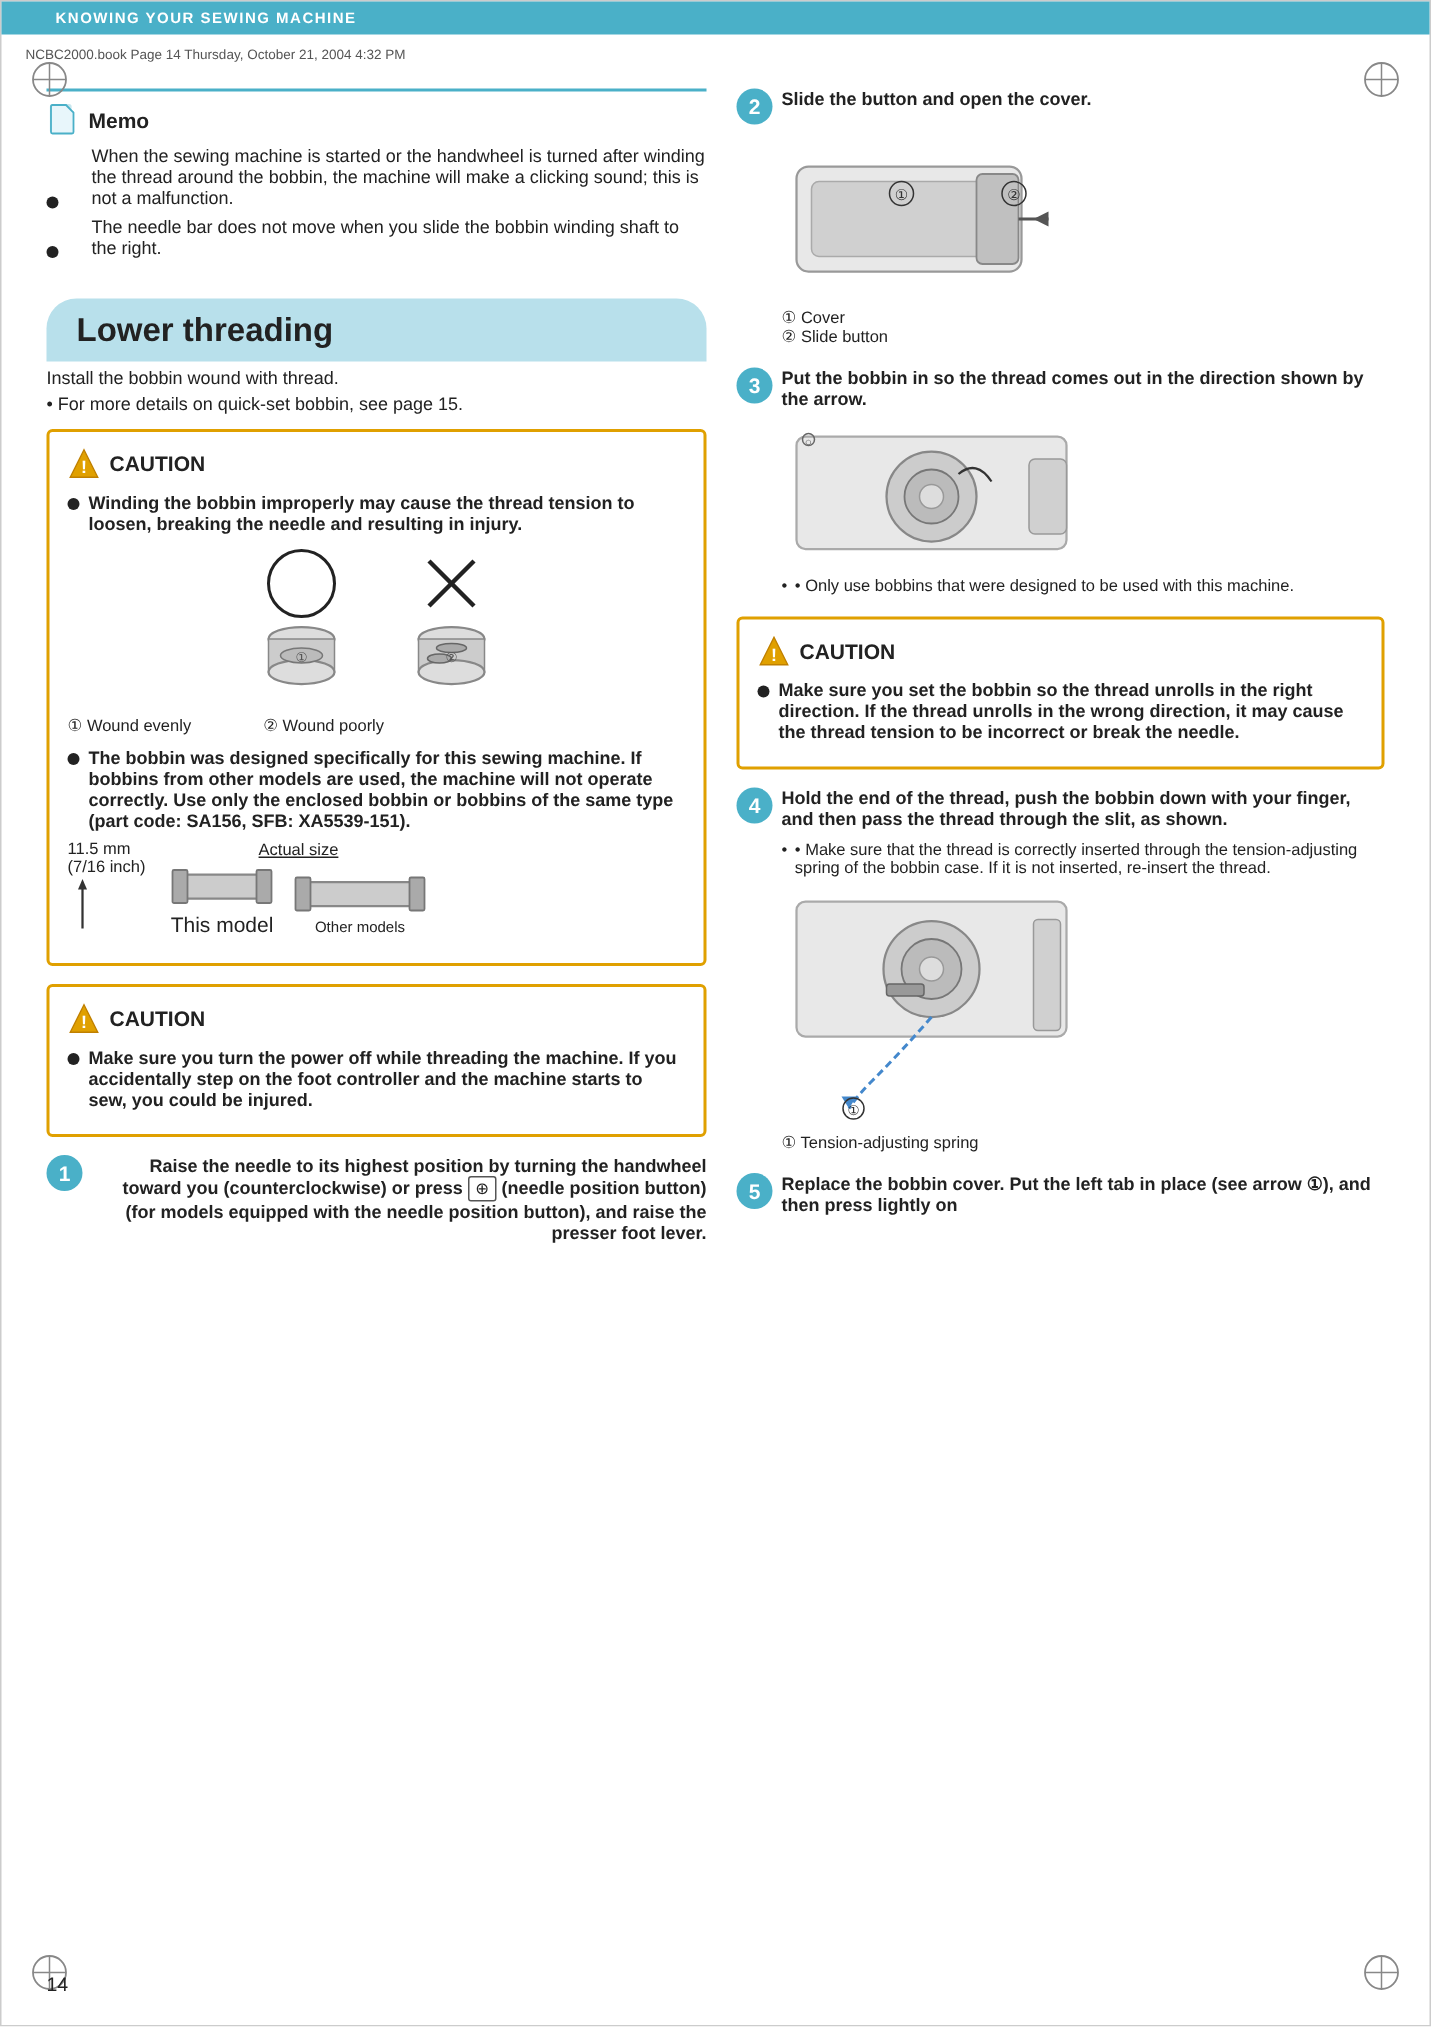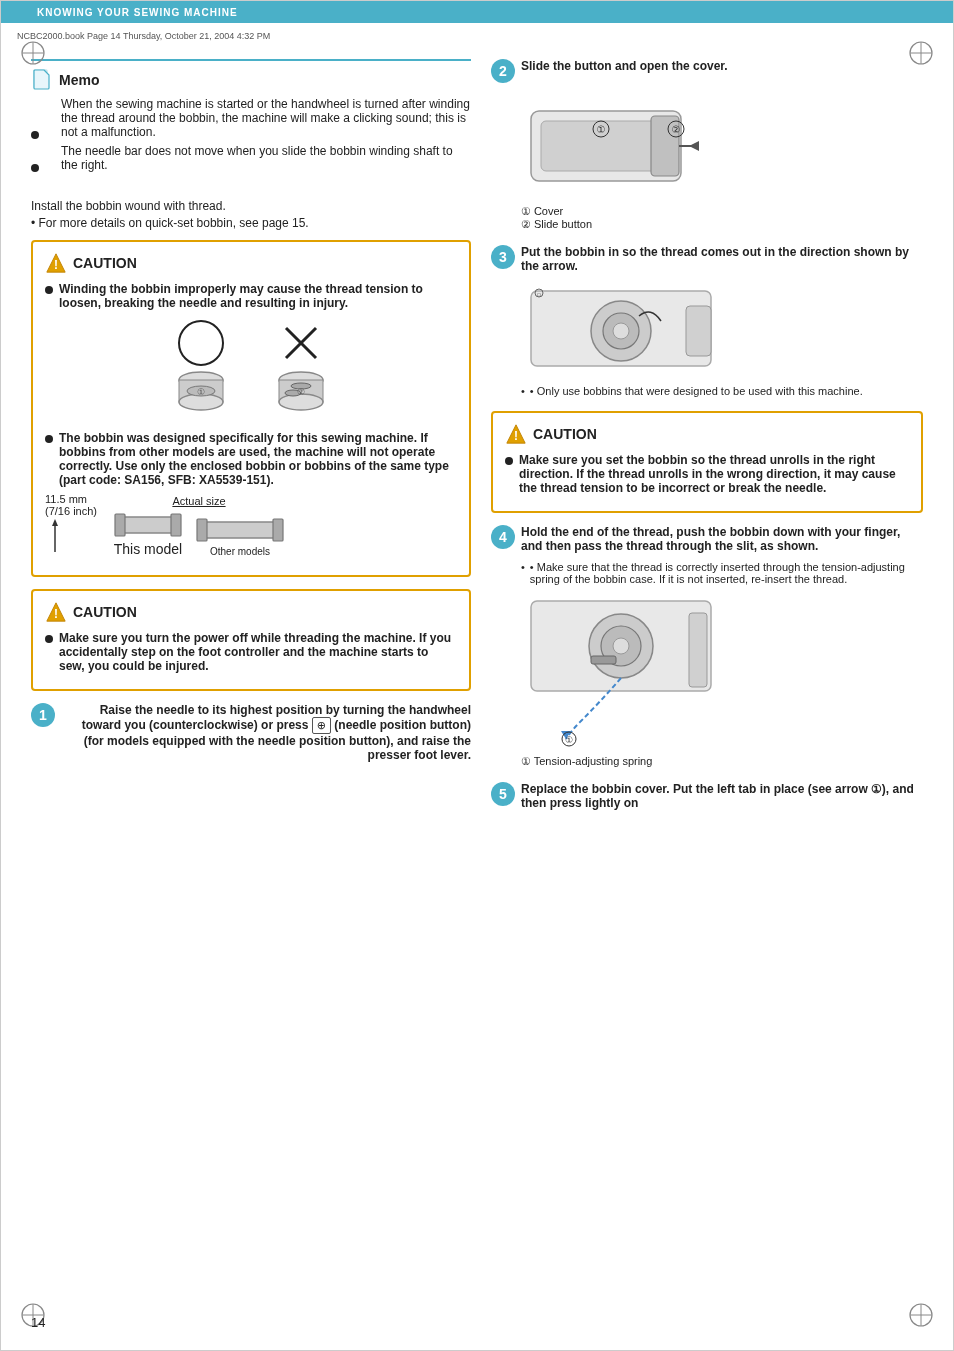--- a/index.html
+++ b/index.html
@@ -296,20 +296,23 @@
         <div class="memo-item">
           <div class="bullet-circle"></div>
           <span>When the sewing machine is started or the handwheel is turned after winding the thread around the bobbin, the machine will make a clicking sound; this is not a malfunction.</span>
         </div>
         <div class="memo-item">
           <div class="bullet-circle"></div>
           <span>The needle bar does not move when you slide the bobbin winding shaft to the right.</span>
         </div>
       </div>
 
+      <div class="lower-threading-header">
+        <span>Lower threading</span>
+      </div>
 
       <p class="section-intro">Install the bobbin wound with thread.</p>
       <p class="section-note">• For more details on quick-set bobbin, see page 15.</p>
 
       <div class="caution-box">
         <div class="caution-title">
           <svg class="caution-triangle" viewBox="0 0 24 24" width="22" height="22">
             <polygon points="12,2 22,22 2,22" fill="#e0a000" stroke="#c08000" stroke-width="1"></polygon>
             <text x="12" y="19" text-anchor="middle" font-size="13" font-weight="bold" fill="#fff">!</text>
           </svg>
@@ -348,20 +351,24 @@
             <svg width="60" height="55" viewBox="0 0 60 55">
               <ellipse cx="30" cy="12" rx="22" ry="8" fill="#ddd" stroke="#888" stroke-width="1.5"></ellipse>
               <rect x="8" y="12" width="44" height="22" fill="#ccc" stroke="#888" stroke-width="1"></rect>
               <ellipse cx="30" cy="34" rx="22" ry="8" fill="#ddd" stroke="#888" stroke-width="1.5"></ellipse>
 
               <ellipse cx="30" cy="18" rx="10" ry="3" fill="#aaa" stroke="#666" stroke-width="1"></ellipse>
               <ellipse cx="22" cy="25" rx="8" ry="3" fill="#aaa" stroke="#666" stroke-width="1"></ellipse>
               <text x="30" y="27" text-anchor="middle" font-size="9" fill="#555">②</text>
             </svg>
           </div>
+        </div>
+        <div class="sub-label-row">
+          <span>① Wound evenly</span>
+          <span style="margin-left:40px;">② Wound poorly</span>
         </div>
 
         <div class="caution-item" style="margin-top:8px;">
           <div class="bullet-circle"></div>
           <span class="caution-item-bold">The bobbin was designed specifically for this sewing machine. If bobbins from other models are used, the machine will not operate correctly. Use only the enclosed bobbin or bobbins of the same type (part code: SA156, SFB: XA5539-151).</span>
         </div>
 
         <div class="actual-size-container">
           <div style="display:flex;flex-direction:column;align-items:flex-start;">
             <span style="font-size:11px;">11.5 mm<br>(7/16 inch)</span>

